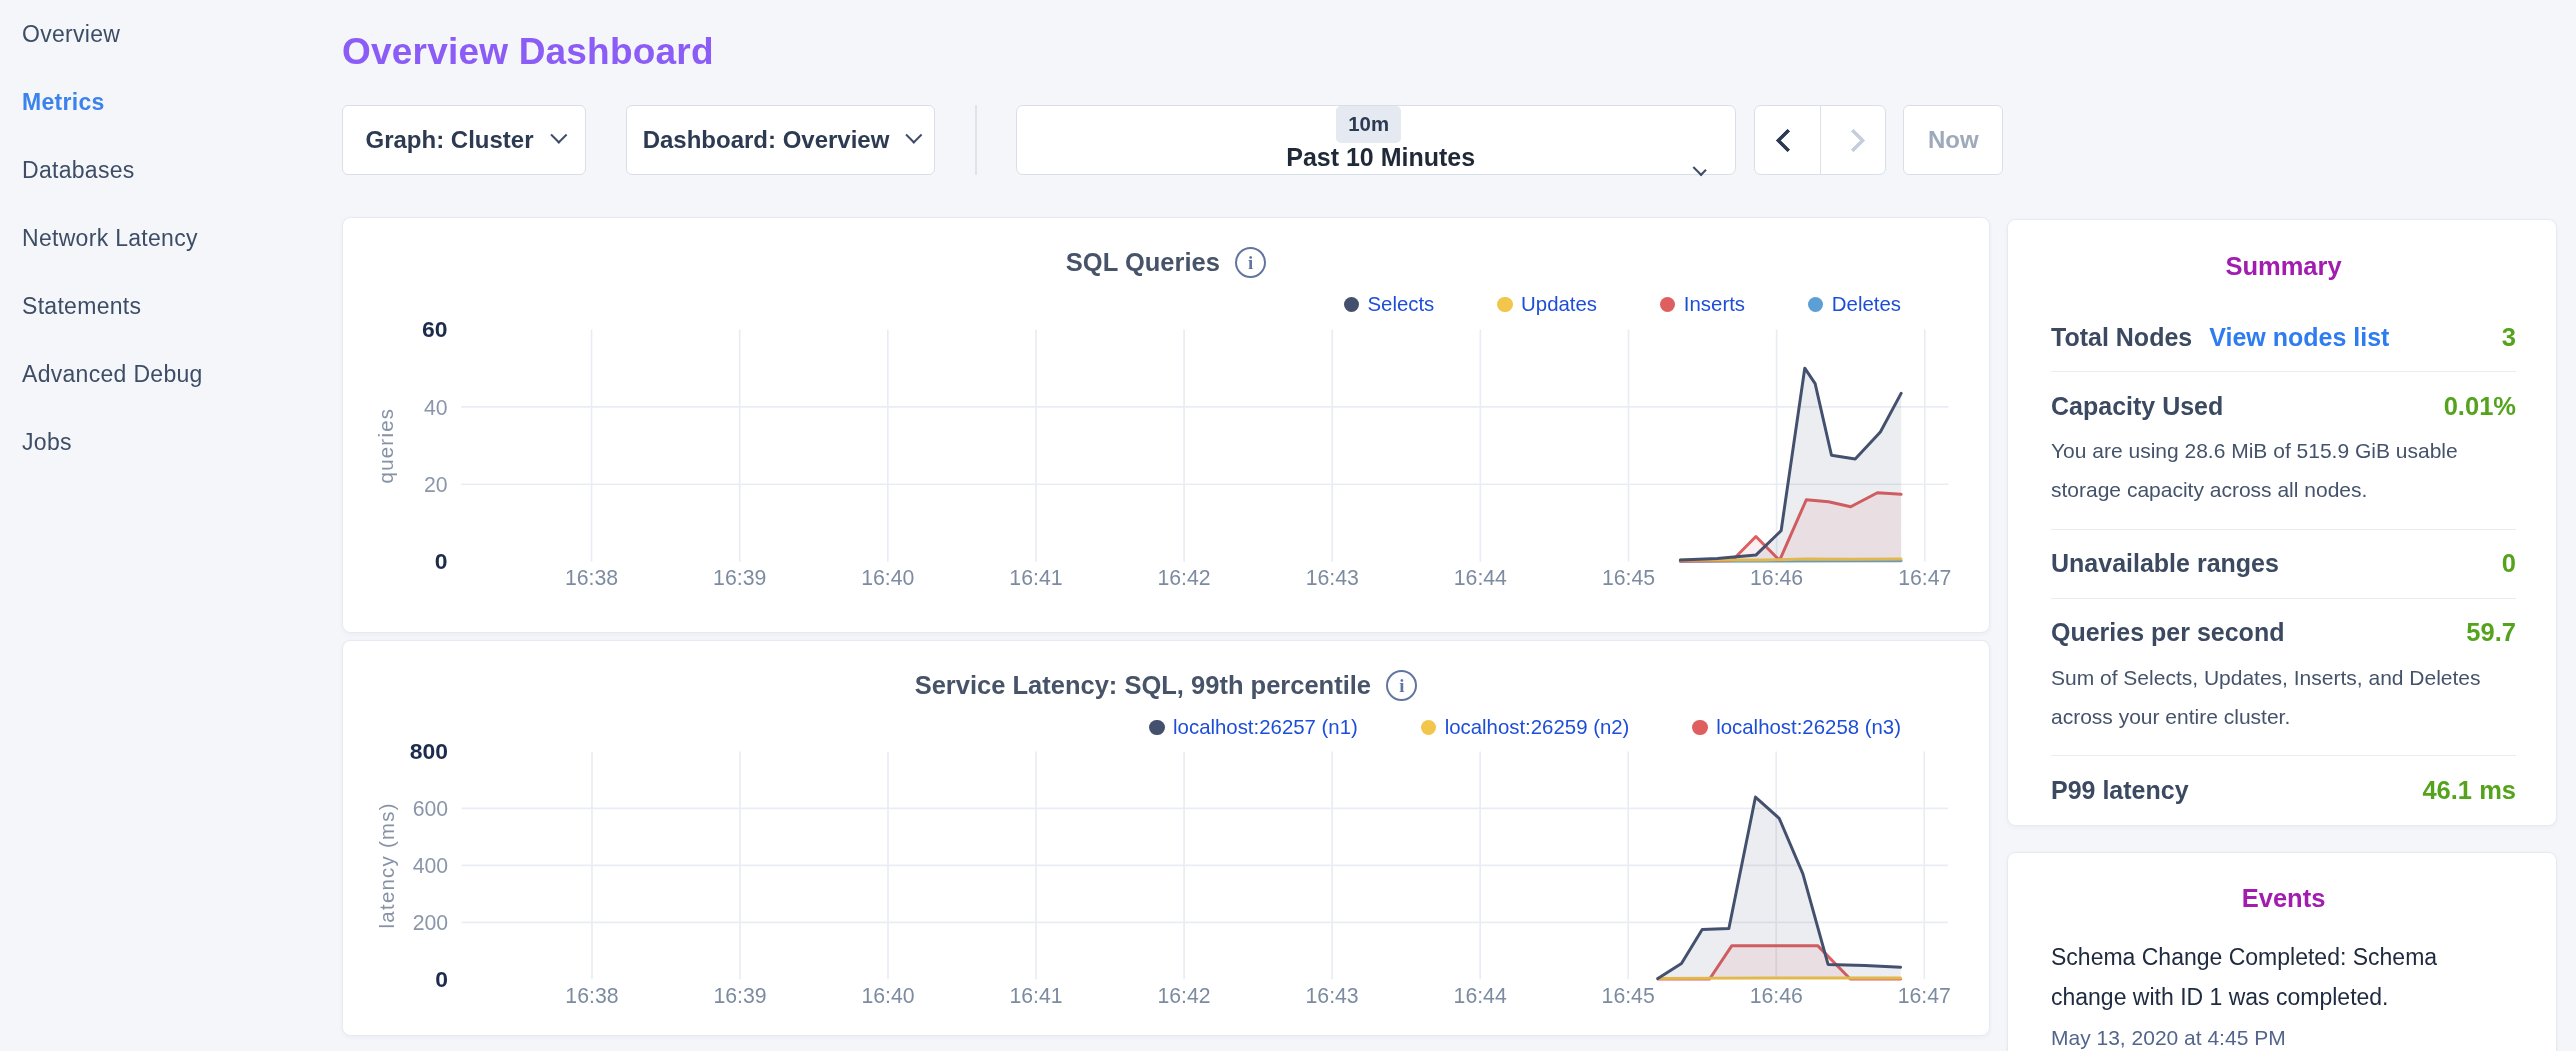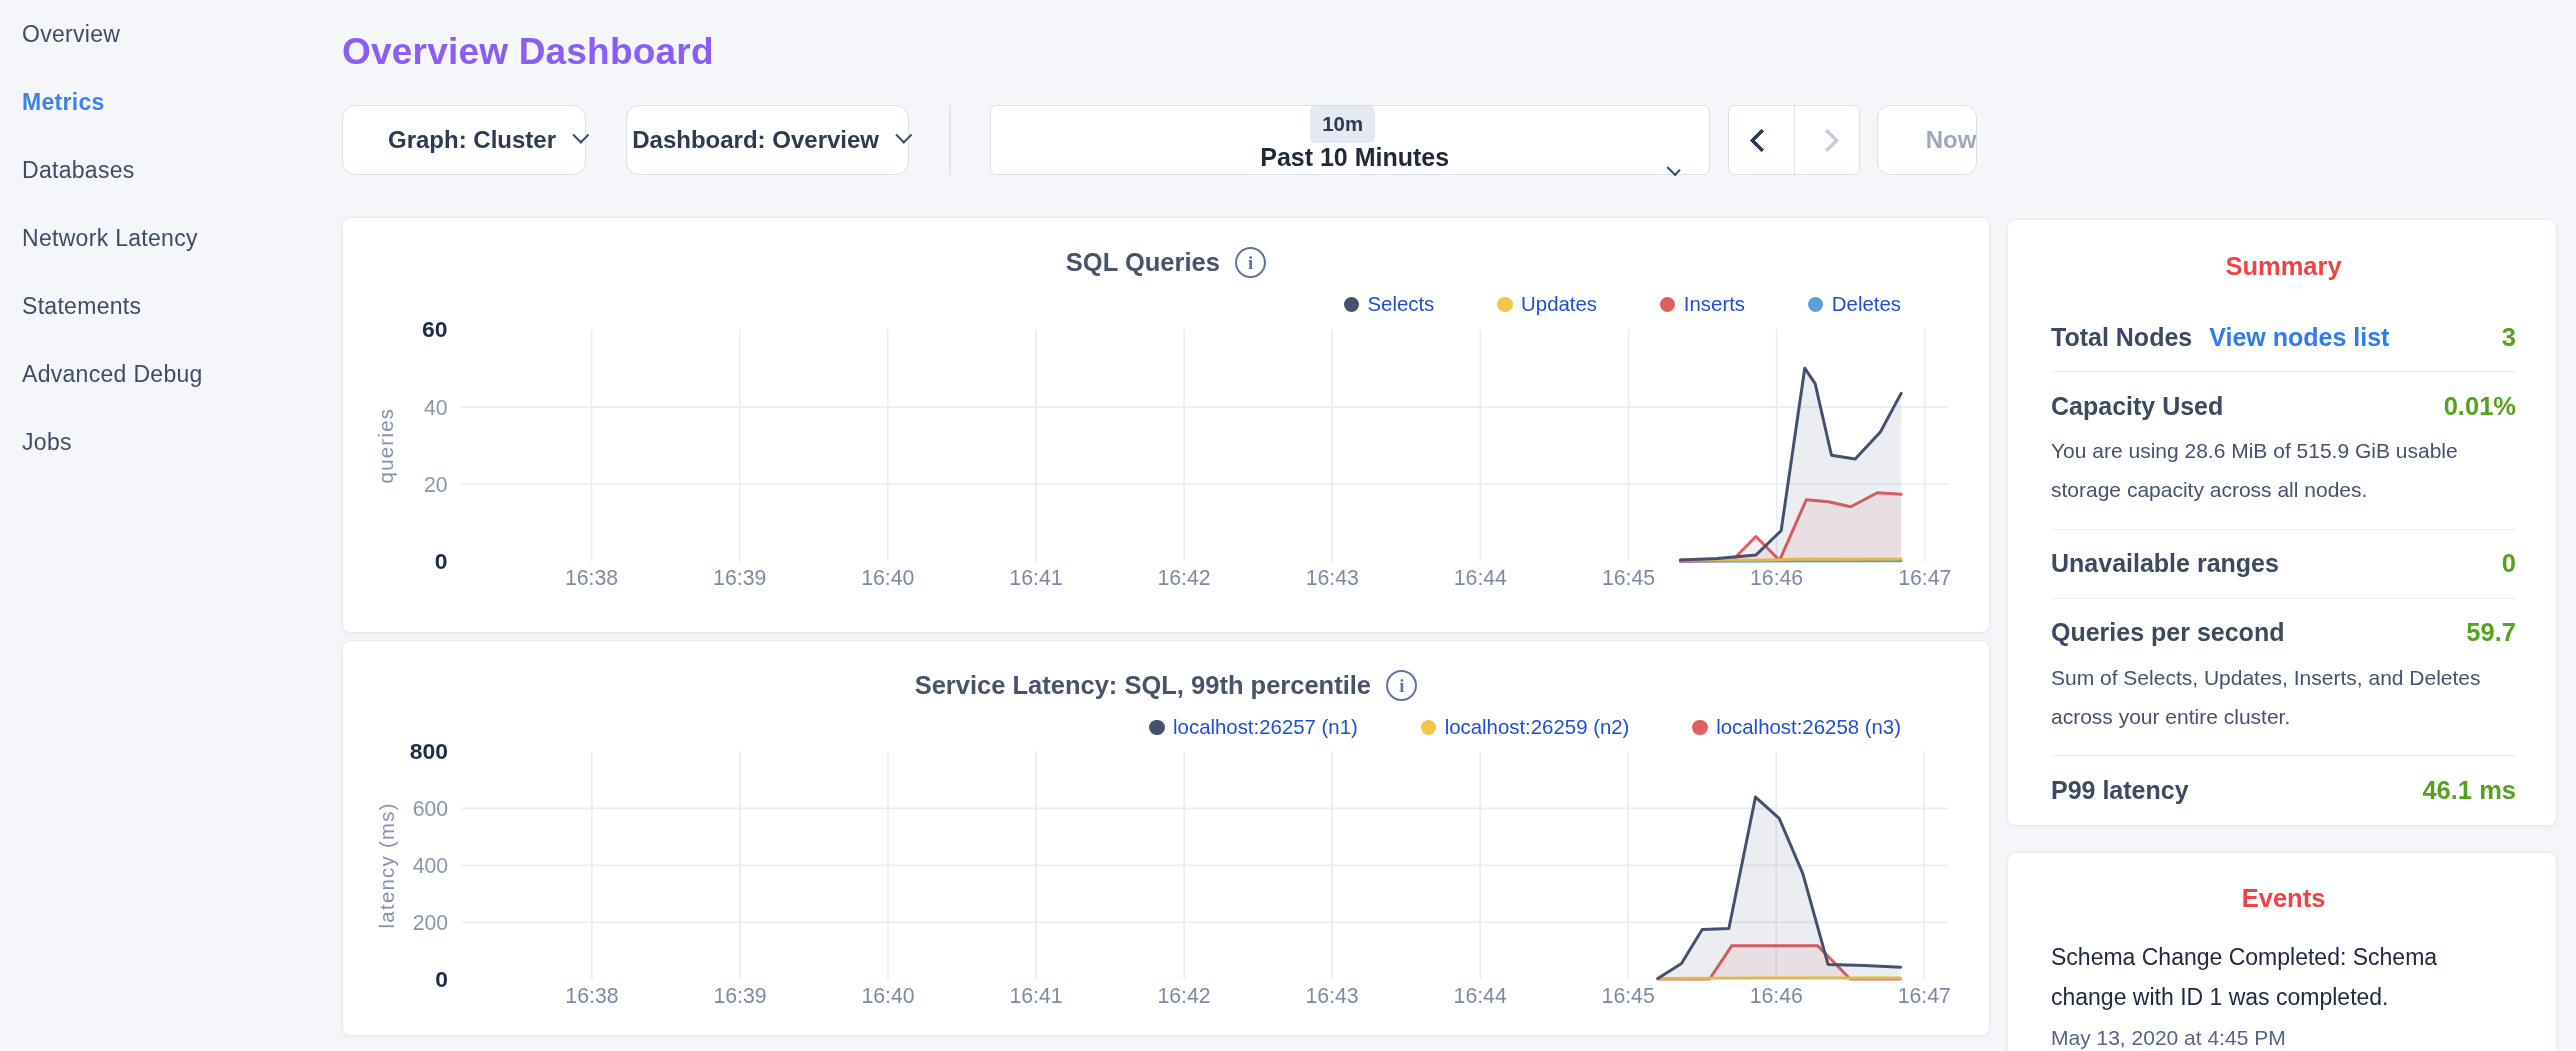--- a/index.html
+++ b/index.html
@@ -16,27 +16,27 @@
     color:#3e4d66; cursor:pointer;
   }
   .nav-item.active { color:#3b82ed; font-weight:700; }
   
   .page-title {
     position:absolute; left:342px; top:31px; font-size:37px; font-weight:700;
     color:#8b5cf6; letter-spacing:0.2px;
   }
   .controls { position:absolute; left:342px; top:105px; height:70px; display:flex; align-items:stretch; }
   .btn {
-    background:#fff; border:1.7px solid #d9dfe8; border-radius:13px;
-    display:flex; align-items:center; justify-content:flex-end;
+    background:#fff; border:1.7px solid #d9dfe8; border-radius:6px;
+    display:flex; align-items:center; justify-content:center;
     font-size:24px; font-weight:700; color:#2c3a52; cursor:pointer;
   }
   .dropdown-btn { gap:17px; }
   #graph-dd { width:244px; }
-  #dash-dd { width:283px; margin-left:40px; }
+  #dash-dd { width:309px; margin-left:40px; }
   .chev-down {
     width:12px; height:12px; border-right:2.6px solid #3e4d66; border-bottom:2.6px solid #3e4d66;
     transform:rotate(45deg) translateY(-2.6px); margin-top:-5.1px;
   }
   .v-divider { width:1.7px; background:#dfe4ec; margin:0 0 0 40px; }
   .time-select {
     width:720px; margin-left:39px; background:#fff; border:1.7px solid #d9dfe8; border-radius:6.8px;
     display:flex; align-items:center; padding:0 31px 0 17px; cursor:pointer;flex-direction:column;
   }
   .time-badge {
@@ -79,21 +79,21 @@
   .legend {
     position:absolute; top:75px; right:88px; display:flex; gap:63px;
     font-size:20.4px; color:#1d4ed8;
   }
   .lg-item { display:flex; align-items:center; gap:8.5px; }
   .lg-dot { width:15.3px; height:15.3px; border-radius:50%; display:inline-block; }
   .chart-svg { position:absolute; left:0; top:0; }
   svg text { font-family:"Liberation Sans","DejaVu Sans",sans-serif; }
   
   #summary-card { left:2007px; top:219px; width:550px; height:607px; padding:32px 40px 0 43px; overflow:hidden; }
-  .panel-title { text-align:center; font-size:25.5px; font-weight:700; color:#ef4444; }
+  .panel-title { text-align:center; font-size:25.5px; font-weight:700; color:#a21caf; }
   #summary-card .panel-title { margin-bottom:22px; }
   .srow { padding:19.6px 0; border-bottom:0.9px solid #e9edf2; }
   .srow:last-child { border-bottom:none; }
   .srow-head { display:flex; align-items:baseline; }
   .srow-label { font-size:25px; font-weight:700; color:#3b4961; }
   .srow-link { font-size:25px; font-weight:600; color:#2f7cf0; margin-left:17px; text-decoration:none; cursor:pointer; }
   .srow-value { margin-left:auto; font-size:25.5px; font-weight:700; color:#55a31d; white-space:nowrap; }
   .srow-desc { margin-top:10.2px; font-size:21px; line-height:39px; color:#44536b; }
   #events-card { left:2007px; top:852px; width:550px; height:255px; padding:31px 40px 0 43px; }
   #events-card .panel-title { margin-bottom:24px; }

